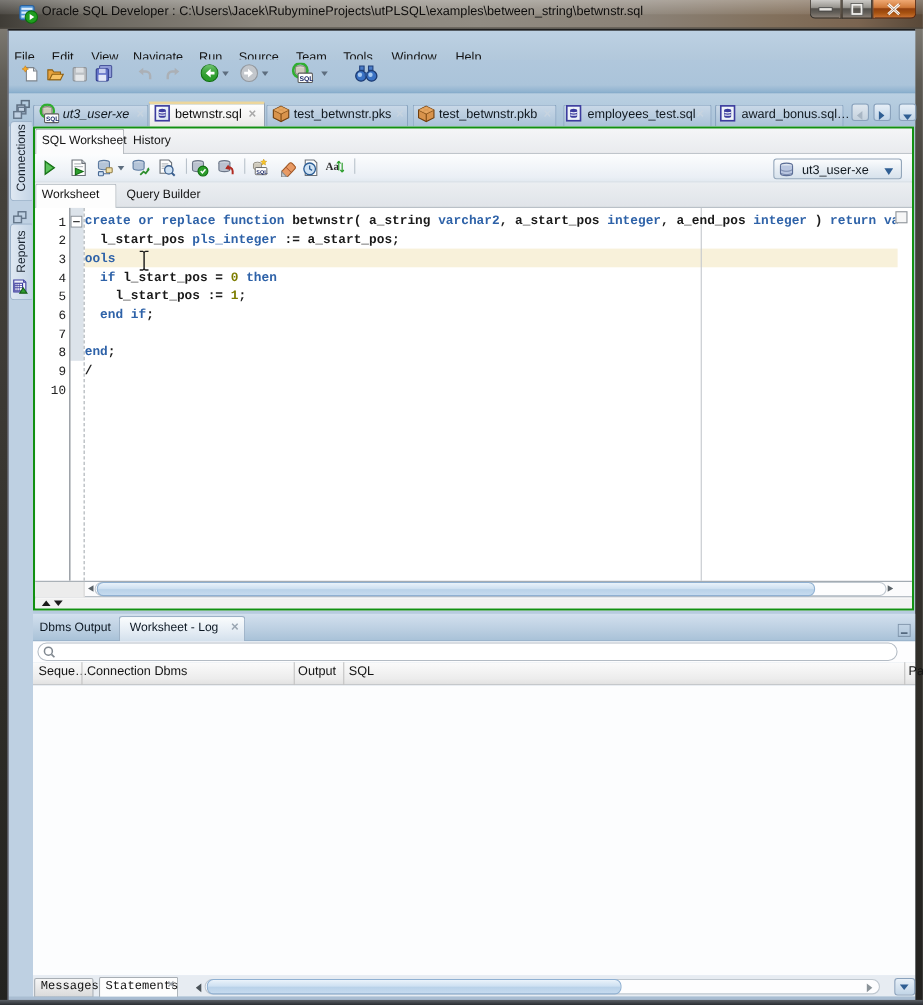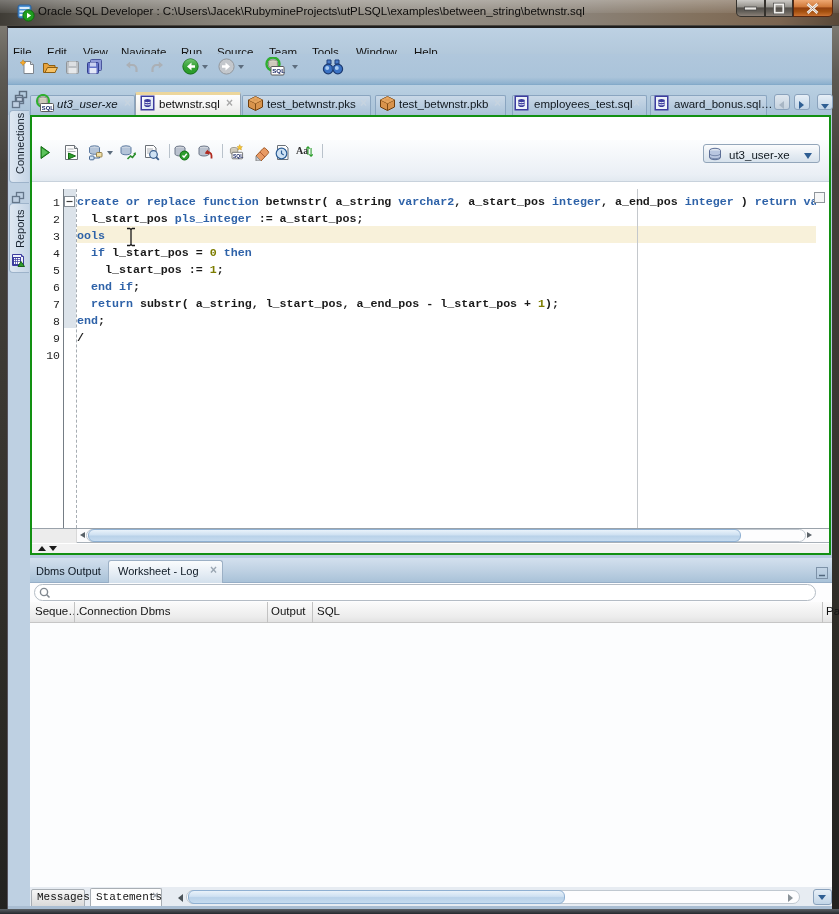--- a/index.html
+++ b/index.html
@@ -61,21 +61,21 @@
 .vtext { position:absolute; transform:rotate(-90deg); transform-origin:0 0;
   font-size:11px; color:#18222e; white-space:nowrap; }
 
 
 #wkpanel { left:30px; top:115px; width:801px; height:440px;
   border:2px solid #129012; background:#ffffff; }
 #wkheader { position:absolute; left:0; top:0; width:797px; height:23px;
   background:linear-gradient(180deg,#f4f5f7,#e9ebee); border-bottom:1px solid #bfc5cb; }
 #wkhtab { position:absolute; left:0px; top:0px; width:81px; height:23px; background:#fcfcfd;
   border:1px solid #a9aeb4; border-bottom:none; border-radius:2px 2px 0 0; }
-#wktoolbar { position:absolute; left:0; top:23px; width:797px; height:42px;
+#wktoolbar { position:absolute; left:0; top:23px; width:797px; height:26px;
   background:linear-gradient(180deg,#fcfdfe 0%,#eaeff5 85%,#e2e9f0 100%);
   border-bottom:1px solid #c8d2dc; }
 .wsep { position:absolute; top:4px; width:1px; height:14px; background:#b9c2cb; }
 #wqrow { position:absolute; left:0; top:49px; width:797px; height:23px;
   background:linear-gradient(180deg,#ebeef1,#e0e4e9); border-bottom:1px solid #a9b2bb; }
 #wqtab { position:absolute; left:0px; top:1px; width:74px; height:22px; background:#fdfdfd;
   border:1px solid #b2b8bf; border-bottom:none; border-radius:2px 2px 0 0; }
 #combo { position:absolute; left:671px; top:4px; width:117px; height:19px;
   border:1px solid #93a6ba; border-radius:3px;
   background:linear-gradient(180deg,#fbfcfd 0%,#e4ebf2 60%,#d7e2ec 100%); }
@@ -327,20 +327,25 @@
 <span class="vtext abs" style="left:13.5px;top:248px">Reports</span>
 <svg class="abs" style="left:10px;top:252px" width="16" height="16" viewBox="0 0 16 16">
   <path d="M2.5 2.5 h9 l2 2 v9 h-11 z" fill="#eef1fa" stroke="#3c3c9e"></path>
   <path d="M11.5 2.5 v2 h2" fill="#c8cdea" stroke="#3c3c9e"></path>
   <rect x="3.5" y="5.5" width="7" height="7" fill="#fff" stroke="#3c3c9e"></rect>
   <path d="M3.5 7.5 h7 M3.5 9.5 h7 M5.5 5.5 v7 M7.5 5.5 v7" stroke="#3c3c9e" stroke-width="0.7"></path>
   <path d="M8 14.5 L14.5 14.5 L11 9.5 Z" fill="#2f9e2f" stroke="#186018"></path>
 </svg>
 
 <div id="wkpanel" class="abs">
+  <div id="wkheader">
+      <div id="wkhtab"></div>
+    <span class="abs" style="left:6px;top:5px;font-size:11px;color:#131313">SQL Worksheet</span>
+    <span class="abs" style="left:89px;top:5px;font-size:11px;color:#131313">History</span>
+  </div>
   <div id="wktoolbar">
     <svg class="ticon" style="left:4px;top:4px" viewBox="0 0 17 17">
       <path d="M5 2.5 L13.5 8.5 L5 14.5 Z" fill="#2d9e2d" stroke="#116a11"></path>
       <path d="M5.8 4.2 L11.8 8.5 L5.8 12.8 Z" fill="#5cc25c"></path>
     </svg>
     <svg class="ticon" style="left:31px;top:4px" viewBox="0 0 17 17">
       <path d="M2.5 1.5 h9 l3 3 v11 h-12 z" fill="#fdfdfd" stroke="#6b7178"></path>
       <path d="M11.5 1.5 v3 h3" fill="#d8dde2" stroke="#6b7178"></path>
       <path d="M4.5 5 h6 M4.5 7.5 h8" stroke="#9aa0a6" stroke-width="0.8"></path>
       <path d="M5.5 9 L12.5 12 L5.5 15 Z" fill="#2d9e2d" stroke="#116a11"></path>
@@ -405,20 +410,25 @@
     <div id="combo">
       <svg style="position:absolute;left:3px;top:1px" width="17" height="17" viewBox="0 0 17 17">
         <ellipse cx="8" cy="4.5" rx="5.5" ry="2.2" fill="#dfe6f0" stroke="#5c6e96"></ellipse>
         <path d="M2.5 4.5 v7 c0 1.2 2.5 2.2 5.5 2.2 s5.5 -1 5.5 -2.2 v-7" fill="#b9c6e0" stroke="#5c6e96"></path>
         <path d="M2.5 7.5 c0 1.2 2.5 2.2 5.5 2.2 s5.5 -1 5.5 -2.2 M2.5 10.5 c0 1.2 2.5 2.2 5.5 2.2 s5.5 -1 5.5 -2.2" fill="none" stroke="#5c6e96" stroke-width="0.7"></path>
         <path d="M9 9 l5 5 M14 9 l-5 5" stroke="#2c4a8e" stroke-width="0"></path>
       </svg>
       <span style="position:absolute;left:25px;top:4px;font-size:11.5px;color:#10181f">ut3_user-xe</span>
       <div class="dd" style="left:100px;top:8px;border-top-color:#2f5e93;border-left-width:4.5px;border-right-width:4.5px;border-top-width:6px"></div>
     </div>
+  </div>
+  <div id="wqrow">
+      <div id="wqtab"></div>
+    <span class="abs" style="left:6px;top:5px;font-size:11px;color:#131313">Worksheet</span>
+    <span class="abs" style="left:83px;top:5px;font-size:11px;color:#131313">Query Builder</span>
   </div>
   <div id="editor">
     <div id="curline"></div>
     <div id="foldband"></div>
     <div id="gutline"></div>
     <div id="dashline"></div>
     <div id="marginline"></div>
     <div class="lnum" style="top:4.5px">1</div>
     <div class="lnum" style="top:21.5px">2</div>
     <div class="lnum" style="top:38.5px">3</div>
@@ -433,21 +443,20 @@
       <rect x="0.5" y="0.5" width="10" height="10" fill="#fff" stroke="#848c94"></rect>
       <path d="M2.5 5.5 h6" stroke="#3c3c3c" stroke-width="1.2"></path>
     </svg>
     <div id="codeclip">
       <div class="cl" style="top:0px"><span class="k">create or replace function</span> betwnstr( a_string <span class="k">varchar2</span>, a_start_pos <span class="k">integer</span>, a_end_pos <span class="k">integer</span> ) <span class="k">return varchar2</span></div>
       <div class="cl" style="top:17px">  l_start_pos <span class="k">pls_integer</span> := a_start_pos;</div>
       <div class="cl" style="top:34px"><span class="k">ools</span></div>
       <div class="cl" style="top:51px">  <span class="k">if</span> l_start_pos = <span class="nm">0</span> <span class="k">then</span></div>
       <div class="cl" style="top:68px">    l_start_pos := <span class="nm">1</span>;</div>
       <div class="cl" style="top:85px">  <span class="k">end if</span>;</div>
-      <div class="cl" style="top:102px">  <span class="k">return</span> substr( a_string, l_start_pos, a_end_pos - l_start_pos + <span class="nm">1</span>);</div>
       <div class="cl" style="top:119px"><span class="k">end</span>;</div>
       <div class="cl" style="top:136px">/</div>
     </div>
     <div id="splitbox"></div>
     <svg style="position:absolute;left:93px;top:38px" width="12" height="20" viewBox="0 0 12 20">
       <path d="M2 1.5 h3 M7 1.5 h3 M6 1.5 v17 M2 18.5 h3 M7 18.5 h3 M5 2 h2 M5 18 h2" stroke="#1a1a1a" stroke-width="1.3" fill="none"></path>
     </svg>
   </div>
   <div id="hscrollrow">
     <div style="position:absolute;left:0;top:0;width:45px;height:14px;background:#ececec;border-right:1px solid #d8d8d8"></div>

